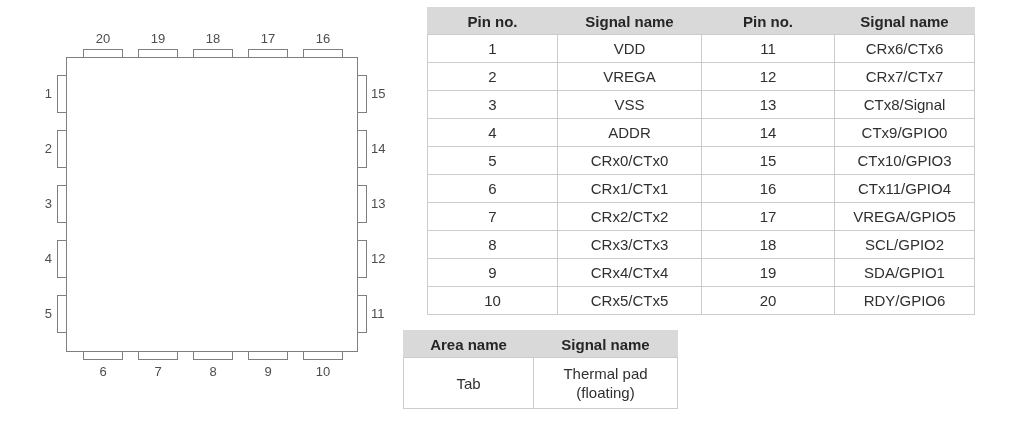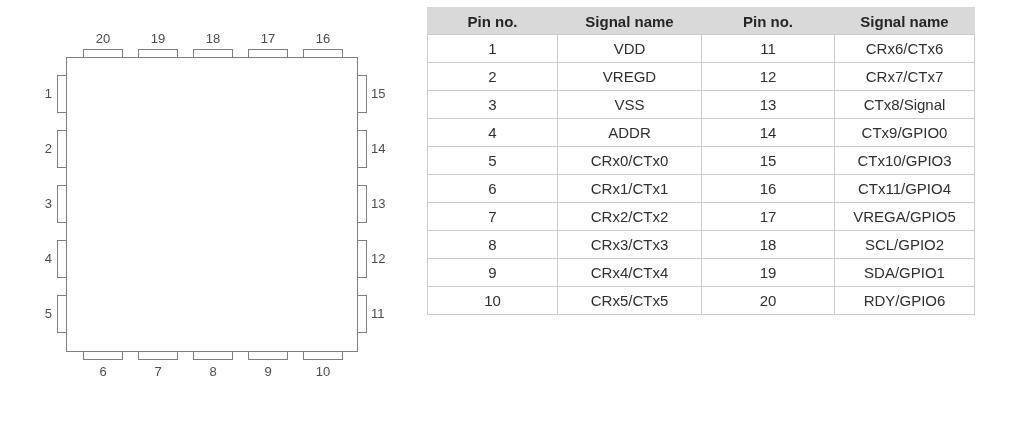--- a/index.html
+++ b/index.html
@@ -142,21 +142,21 @@
       </thead>
       <tbody>
         <tr>
           <td>1</td>
           <td>VDD</td>
           <td>11</td>
           <td>CRx6/CTx6</td>
         </tr>
         <tr>
           <td>2</td>
-          <td>VREGD</td>
+          <td>VREGA</td>
           <td>12</td>
           <td>CRx7/CTx7</td>
         </tr>
         <tr>
           <td>3</td>
           <td>VSS</td>
           <td>13</td>
           <td>CTx8/Signal</td>
         </tr>
         <tr>
@@ -197,14 +197,32 @@
         </tr>
         <tr>
           <td>10</td>
           <td>CRx5/CTx5</td>
           <td>20</td>
           <td>RDY/GPIO6</td>
         </tr>
       </tbody>
     </table>
 
+  <table class="datatable" id="area-table">
+      <colgroup>
+        <col style="width: 130px;">
+        <col style="width: 144px;">
+      </colgroup>
+      <thead>
+        <tr>
+          <th>Area name</th>
+          <th>Signal name</th>
+        </tr>
+      </thead>
+      <tbody>
+        <tr>
+          <td>Tab</td>
+          <td>Thermal pad (floating)</td>
+        </tr>
+      </tbody>
+    </table>
 
 </div>
 
 </body></html>

